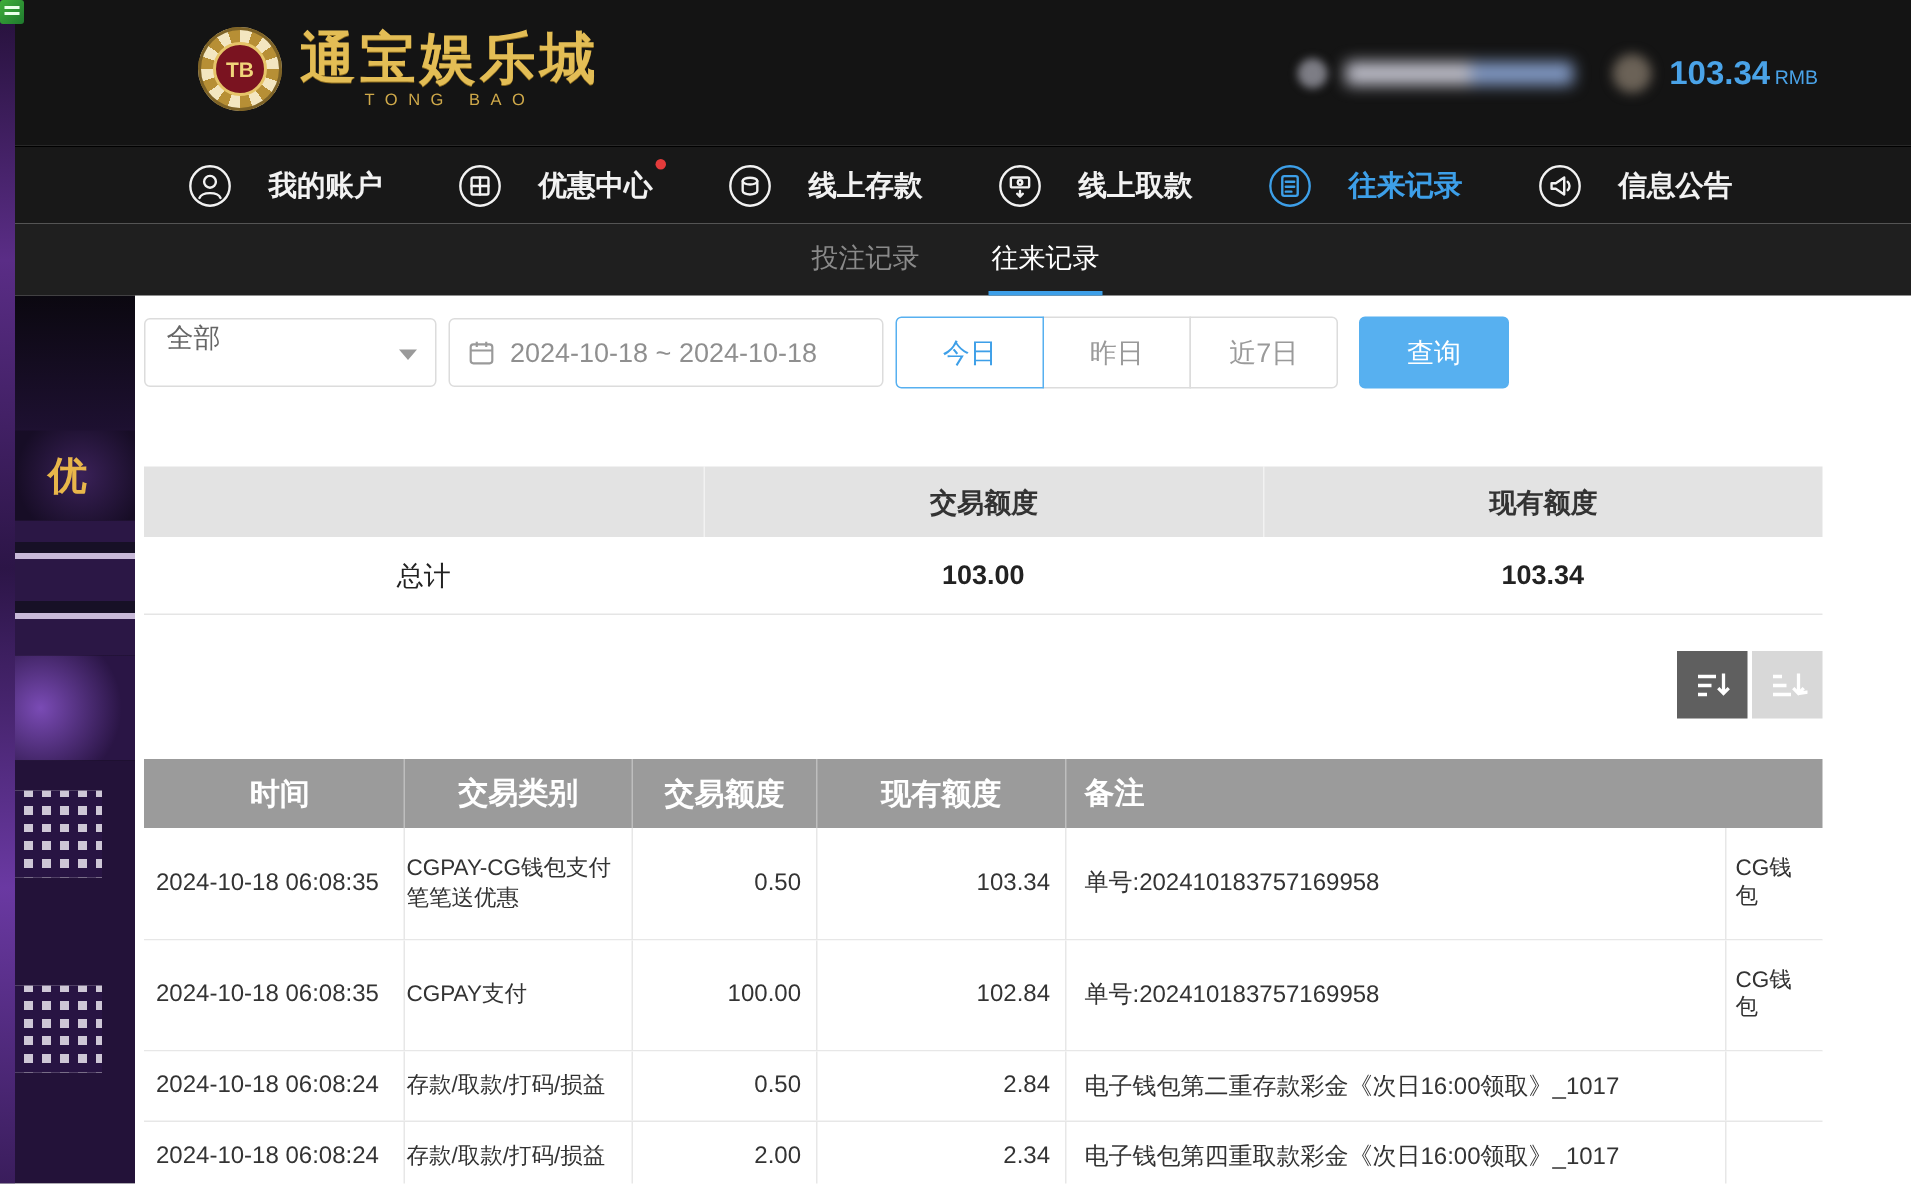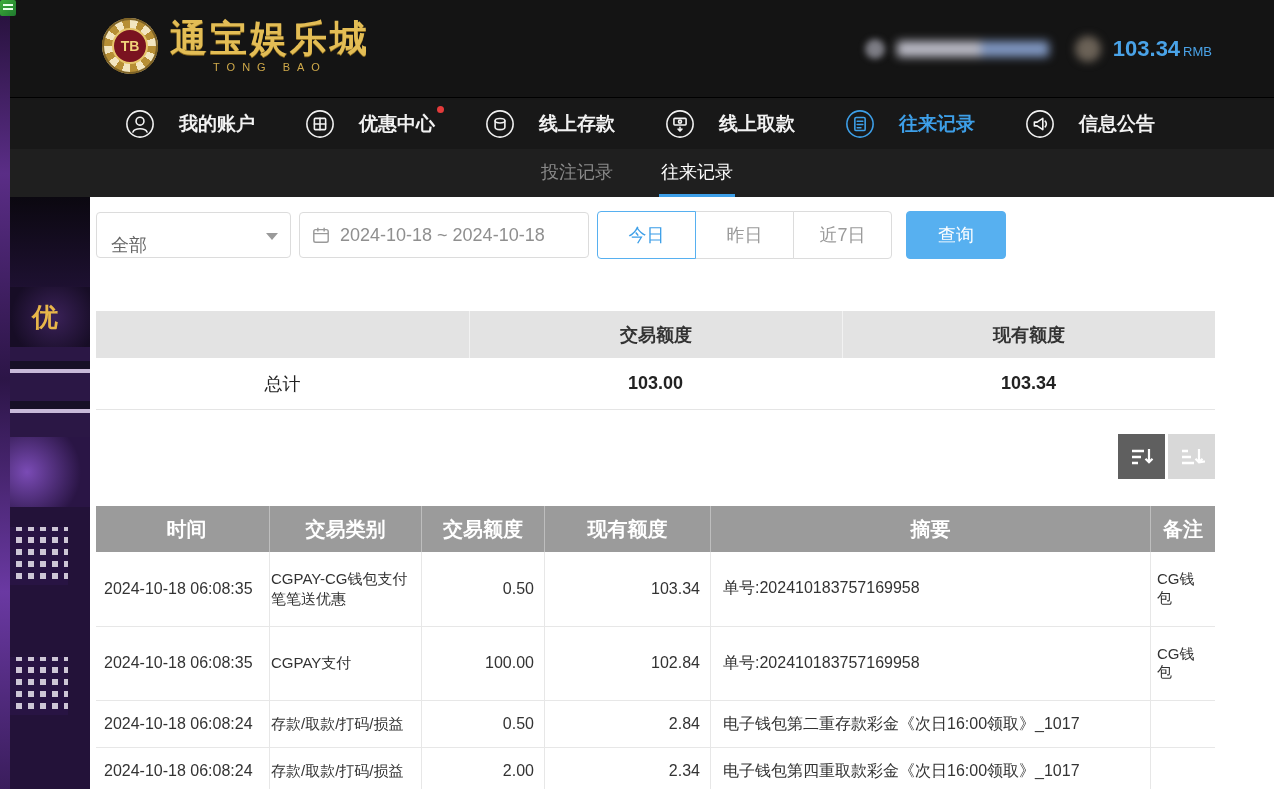--- a/index.html
+++ b/index.html
@@ -24,21 +24,21 @@
     background:repeating-linear-gradient(180deg,#2b1745 0 14px,#171026 14px 22px,#c8b9d8 22px 26px,#2b1745 26px 40px); }
   .f4 { top:240px; height:70px; background:radial-gradient(circle at 30% 50%,#7a4bb5,#2a1545 75%); }
   .f5 { top:310px; height:282px; background:#231239; }
   .qr { position:absolute; left:10px; width:58px; height:58px; background:#ece7f2;
     background-image:repeating-linear-gradient(90deg,#2a1545 0 6px,transparent 6px 12px),
                      repeating-linear-gradient(0deg,#2a1545 0 6px,transparent 6px 12px); opacity:.85; }
   .qr1 { top:20px; } .qr2 { top:150px; }
 
   
   .topbar { position:absolute; left:0; top:0; width:1274px; height:97px; background:#141414; z-index:10; }
-  .logo { position:absolute; left:102px; top:18px; display:flex; align-items:center; gap:12px; cursor:pointer; }
+  .logo { position:absolute; left:132px; top:18px; display:flex; align-items:center; gap:12px; cursor:pointer; }
   .chip { width:56px; height:56px; border-radius:50%; flex:0 0 auto;
     background:repeating-conic-gradient(#f3e6c0 0 18deg,#b78f35 18deg 36deg);
     display:flex; align-items:center; justify-content:center;
     box-shadow:0 0 0 2px #7d6226 inset; }
   .chip span { width:36px; height:36px; border-radius:50%; background:#7a1320; border:2px solid #e6c468;
     color:#f0d47a; font-weight:bold; font-size:14px; display:flex; align-items:center; justify-content:center; }
   .logo-cn { font-size:37px; font-weight:bold; letter-spacing:3px; color:#e3bd55;
     text-shadow:0 1px 0 #8a6a1e; line-height:1; }
   .logo-en { font-size:11px; letter-spacing:7px; color:#cfa94a; margin-top:4px; text-align:center; }
   .account { position:absolute; right:62px; top:0; height:97px; display:flex; align-items:center; gap:12px; }
@@ -67,21 +67,21 @@
     border-bottom:3px solid transparent; padding:0 2px; }
   .subnav-item.active { color:#fff; border-bottom-color:#3d9fe8; }
 
   
   .content { position:absolute; left:90px; top:197px; width:1184px; height:592px; background:#fff; z-index:8; }
   .container { margin-left:6px; width:1119px; position:relative; }
 
   
   .filters { display:flex; align-items:center; margin-top:14px; }
   .select { width:195px; height:46px; border:1px solid #dcdcdc; border-radius:4px; display:flex;
-    align-items:flex-end; padding:0 14px; color:#666; font-size:18px; cursor:pointer; position:relative; }
+    align-items:flex-start; padding:0 14px; color:#666; font-size:18px; cursor:pointer; position:relative; }
   .select .caret { position:absolute; right:12px; top:20px; width:0; height:0;
     border-left:6px solid transparent; border-right:6px solid transparent; border-top:7px solid #9a9a9a; }
   .datebox { width:290px; height:46px; border:1px solid #dcdcdc; border-radius:4px; display:flex;
     align-items:center; gap:10px; padding:0 12px; margin-left:8px; color:#8f8f8f; font-size:18px; cursor:pointer; }
   .quick { display:flex; margin-left:8px; }
   .qbtn { width:99px; height:48px; background:#fff; border:1px solid #dcdcdc; color:#9a9a9a;
     font-size:18px; cursor:pointer; margin-left:-1px; }
   .qbtn:first-child { border-radius:4px 0 0 4px; margin-left:0; }
   .qbtn:last-child { border-radius:0 4px 4px 0; }
   .qbtn.active { border-color:#57b0f0; color:#3d9fe8; position:relative; z-index:2; }
@@ -279,21 +279,20 @@
           </svg>
       </button>
     </div>
 
     <div class="rtable">
       <div class="rt-head">
         <div class="cell c-time">时间</div>
         <div class="cell c-type" style="justify-content:center;">交易类别</div>
         <div class="cell c-amount" style="justify-content:center;padding-right:0;">交易额度</div>
         <div class="cell c-balance" style="justify-content:center;padding-right:0;">现有额度</div>
-        <div class="cell c-summary" style="justify-content:center;padding-left:0;">摘要</div>
         <div class="cell c-note" style="justify-content:center;">备注</div>
       </div>
 
       <div class="rt-row">
         <div class="cell c-time">2024-10-18 06:08:35</div>
         <div class="cell c-type">CGPAY-CG钱包支付笔笔送优惠</div>
         <div class="cell c-amount">0.50</div>
         <div class="cell c-balance">103.34</div>
         <div class="cell c-summary">单号:202410183757169958</div>
         <div class="cell c-note">CG钱包</div>

